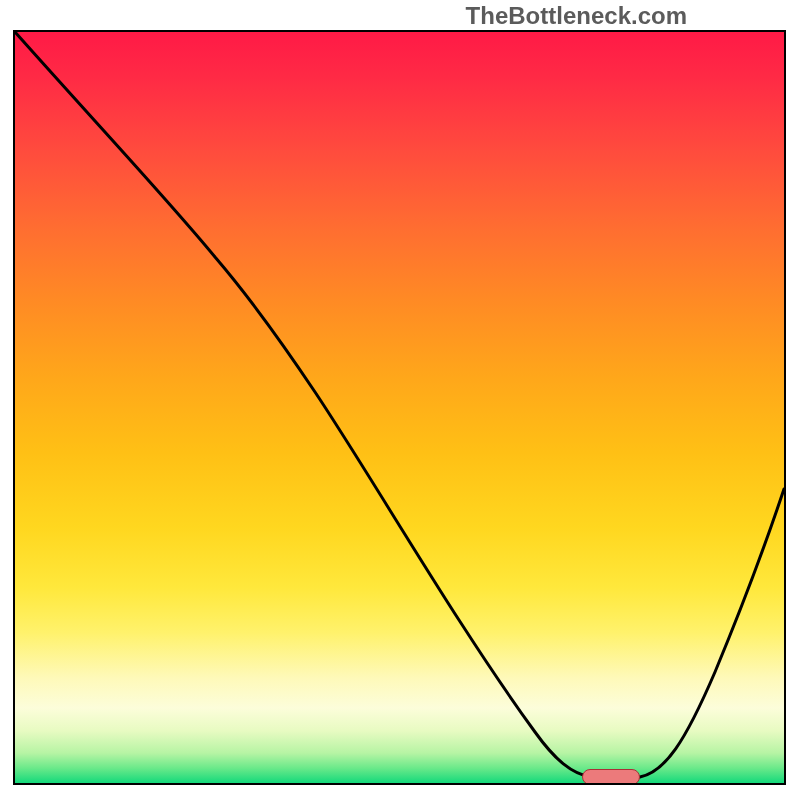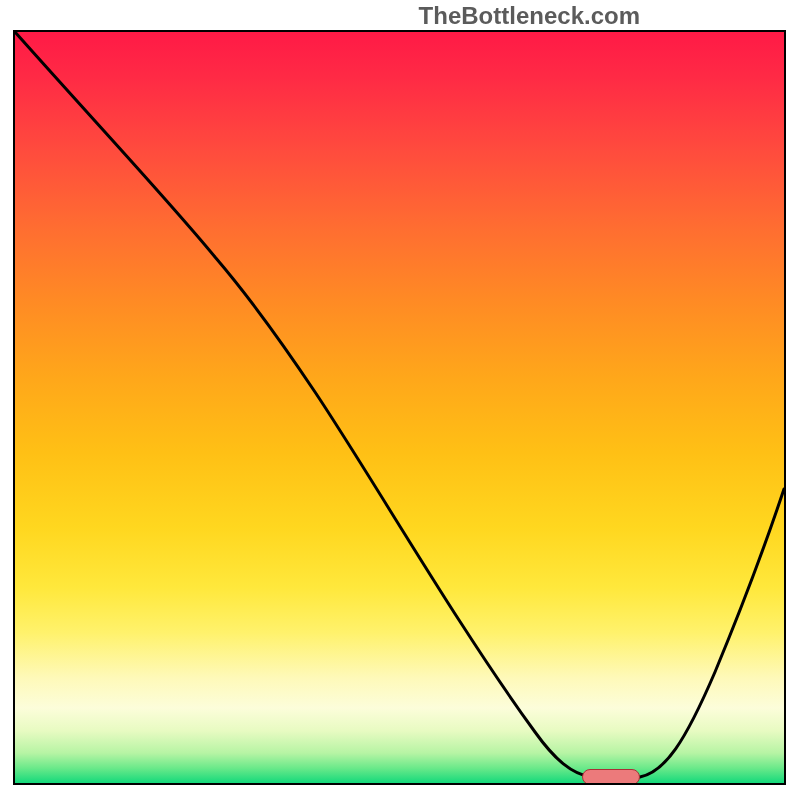--- a/index.html
+++ b/index.html
@@ -7,20 +7,21 @@
     padding: 0;
     width: 800px;
     height: 800px;
     background: #ffffff;
     overflow: hidden;
   }
   .chart-container {
     position: relative;
     width: 648px;
     height: 800px;
+    padding-left: 47px;
   }
   .watermark {
     position: absolute;
     top: 2px;
     right: 8px;
     font-family: Arial, Helvetica, sans-serif;
     font-size: 24px;
     font-weight: bold;
     color: #5b5b5b;
     z-index: 10;

